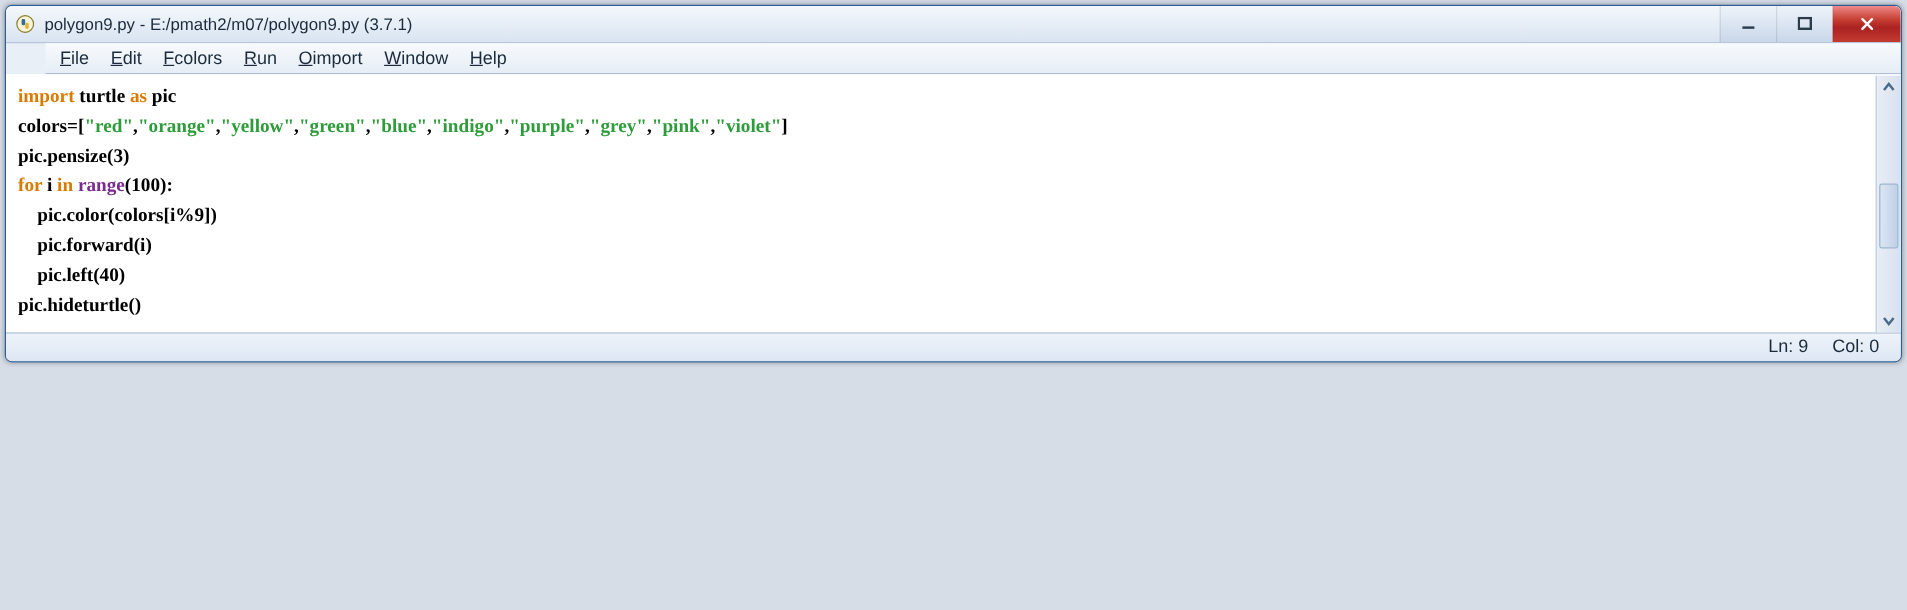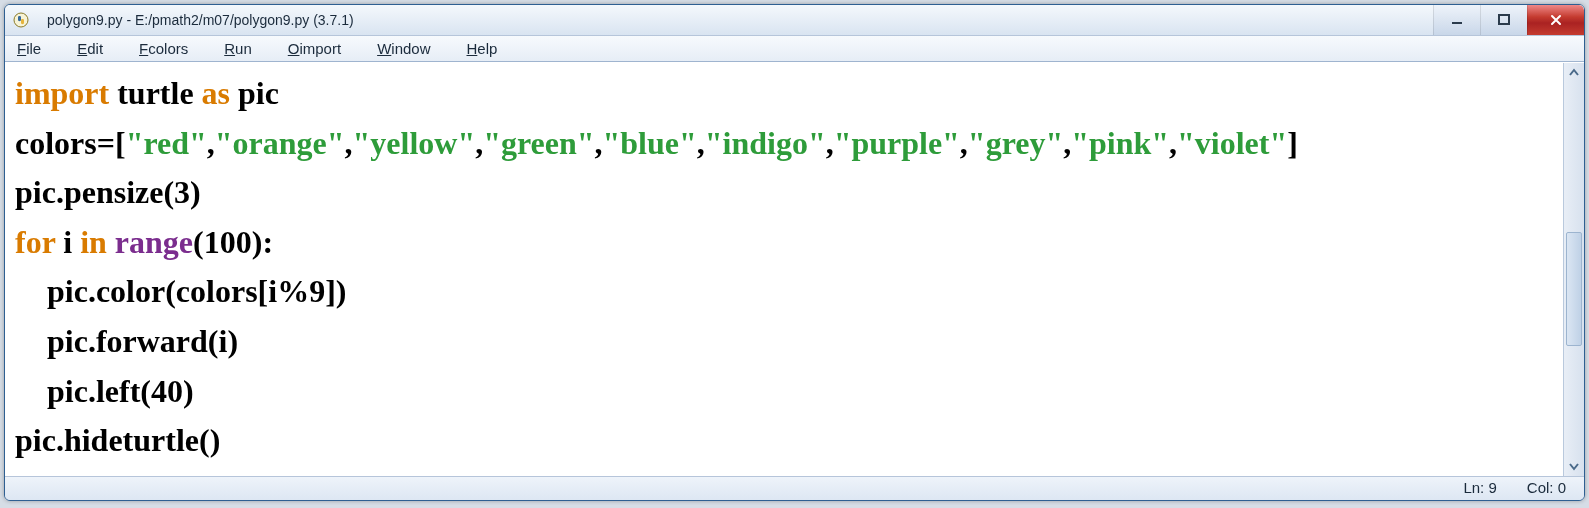--- a/index.html
+++ b/index.html
@@ -10,51 +10,51 @@
     background:linear-gradient(#e9f0f8,#dfe8f3);
     box-shadow:0 0 4px rgba(0,0,0,.3);
     overflow:hidden;
   }
   .titlebar{
     display:flex;align-items:center;justify-content:space-between;
     height:30px;padding:0 0 0 8px;
     background:linear-gradient(#f4f8fc,#d9e4f1);
     border-bottom:1px solid #b6c5da;
   }
-  .title-left{display:flex;align-items:center;gap:18px;min-width:0;}
+  .title-left{display:flex;align-items:center;gap:8px;min-width:0;}
   .title-text{font-size:14px;color:#1b2b3c;white-space:nowrap;overflow:hidden;text-overflow:ellipsis;}
   .app-icon{width:16px;height:16px;flex:0 0 16px;}
   .win-buttons{display:flex;align-items:stretch;height:100%;}
   .win-btn{
     width:46px;display:flex;align-items:center;justify-content:center;
     border-left:1px solid rgba(0,0,0,.1);
     background:linear-gradient(#eef3fa,#c9d7e9);
     cursor:default;
   }
   .win-btn.close{
     width:56px;
     background:linear-gradient(#e88,#c43b2f 40%,#a22 60%,#c43b2f);
     border-top-right-radius:5px;
   }
   .win-btn svg{display:block}
   .menubar{
-    display:flex;gap:36px;padding:4px 12px;
+    display:flex;gap:18px;padding:4px 12px;
     background:linear-gradient(#f7fafd,#e6edf6);
     border-bottom:1px solid #9fb4cf;
-    font-size:15px;color:#1b2b3c;
+    font-size:15px;color:#1b2b3c;margin-left:33px;
   }
   .menu-item{cursor:default;}
   .menu-item .ul{text-decoration:underline;}
   .editor-wrap{display:flex;background:#fff;border-top:1px solid #fff;}
   .editor{
     flex:1;
     padding:6px 10px 10px 10px;
     font-family:Georgia,"Times New Roman",serif;
     font-weight:700;
-    font-size:32px;
+    font-size:16px;
     line-height:1.55;
     color:#000;
     white-space:pre;
     overflow:auto;
   }
   .tok-kw{color:#d97b00;}       
   .tok-def{color:#000;}
   .tok-str{color:#2e9c3a;}
   .tok-builtin{color:#7b2d8e;}  
   .scrollbar{
@@ -63,21 +63,21 @@
   }
   .scroll-arrow{height:20px;display:flex;align-items:center;justify-content:center;color:#4a6;}
   .scroll-arrow svg{display:block}
   .scroll-track{position:absolute;top:20px;bottom:20px;left:2px;right:2px;}
   .scroll-thumb{
     position:absolute;top:40%;height:30%;left:0;right:0;
     background:linear-gradient(to right,#dbe6f3,#bfd1e6);
     border:1px solid #9cb4cf;border-radius:2px;
   }
   .statusbar{
-    display:flex;justify-content:flex-end;gap:30px;
+    display:flex;justify-content:flex-end;gap:20px;
     padding:2px 18px 4px;
     font-size:15px;color:#1b2b3c;
     background:linear-gradient(#eef3fa,#dde7f3);
     border-top:1px solid #b6c5da;
   }
 </style>
 </head>
 <body>
 
 <div class="window">

